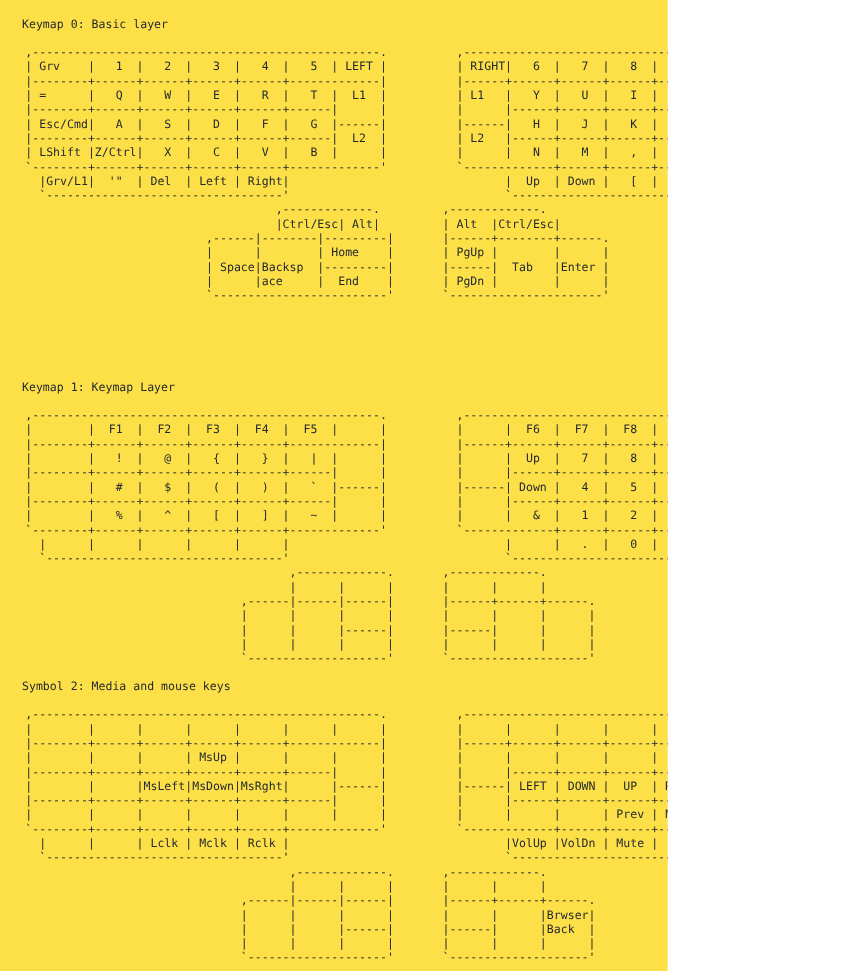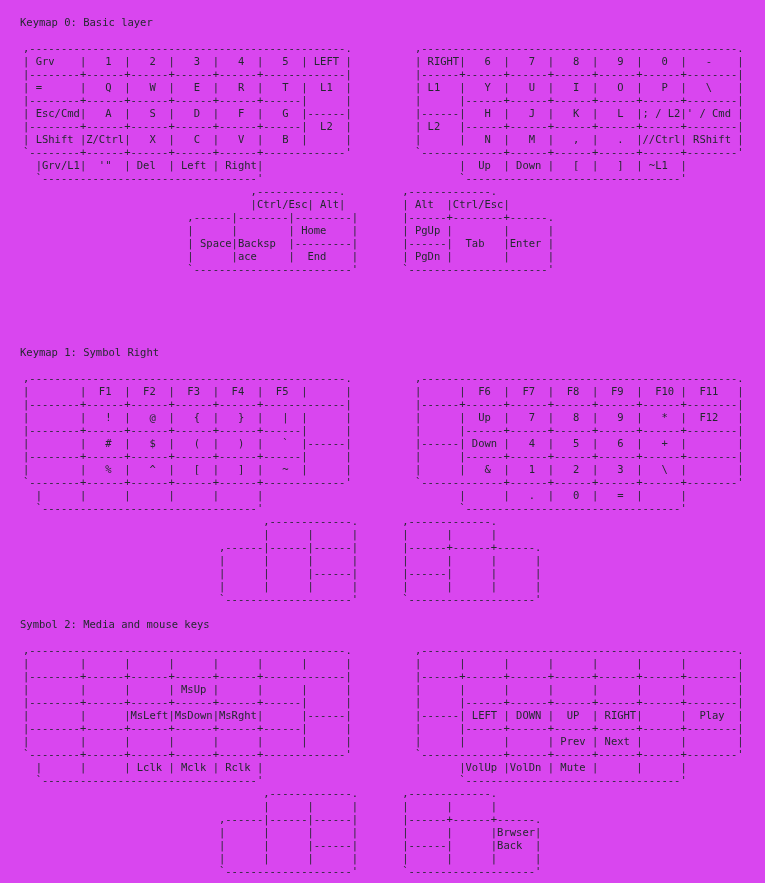--- a/index.html
+++ b/index.html
@@ -2,23 +2,23 @@
 <html><head>
 <meta charset="utf-8">
 <style>
   * { box-sizing: border-box; }
   html, body {
     margin: 0;
     padding: 0;
     background: #ffffff;
   }
   .page {
-    width: 765px;
+    width: 607px;
     min-height: 883px;
-    background: #d946ef;
+    background: #fde047;
     padding: 16px 0 6px 20px;
     overflow: hidden;
   }
   pre {
     margin: 0;
     font-family: "DejaVu Sans Mono", "Liberation Mono", monospace;
     font-size: 10.5px;
     line-height: 13px;
     color: #24292f;
     white-space: pre;
@@ -54,21 +54,21 @@
                                     ,-------------.         ,-------------.
                                     |Ctrl/Esc| Alt|         | Alt  |Ctrl/Esc|
                           ,------|--------|---------|       |------+--------+------.
                           |      |        | Home    |       | PgUp |        |      |
                           | Space|Backsp  |---------|       |------|  Tab   |Enter |
                           |      |ace     |  End    |       | PgDn |        |      |
                           `-------------------------'       `----------------------'</pre>
   </section>
 
   <section class="keymap-section-1">
-    <pre class="km-title">Keymap 1: Symbol Right</pre>
+    <pre class="km-title">Keymap 1: Keymap Layer</pre>
     <pre class="km-art">,--------------------------------------------------.          ,--------------------------------------------------.
 |        |  F1  |  F2  |  F3  |  F4  |  F5  |      |          |      |  F6  |  F7  |  F8  |  F9  |  F10 |  F11   |
 |--------+------+------+------+------+-------------|          |------+------+------+------+------+------+--------|
 |        |   !  |   @  |   {  |   }  |   |  |      |          |      |  Up  |   7  |   8  |   9  |   *  |  F12   |
 |--------+------+------+------+------+------|      |          |      |------+------+------+------+------+--------|
 |        |   #  |   $  |   (  |   )  |   `  |------|          |------| Down |   4  |   5  |   6  |   +  |        |
 |--------+------+------+------+------+------|      |          |      |------+------+------+------+------+--------|
 |        |   %  |   ^  |   [  |   ]  |   ~  |      |          |      |   &amp;  |   1  |   2  |   3  |   \  |        |
 `--------+------+------+------+------+-------------'          `-------------+------+------+------+------+--------'
   |      |      |      |      |      |                               |      |   .  |   0  |   =  |      |

